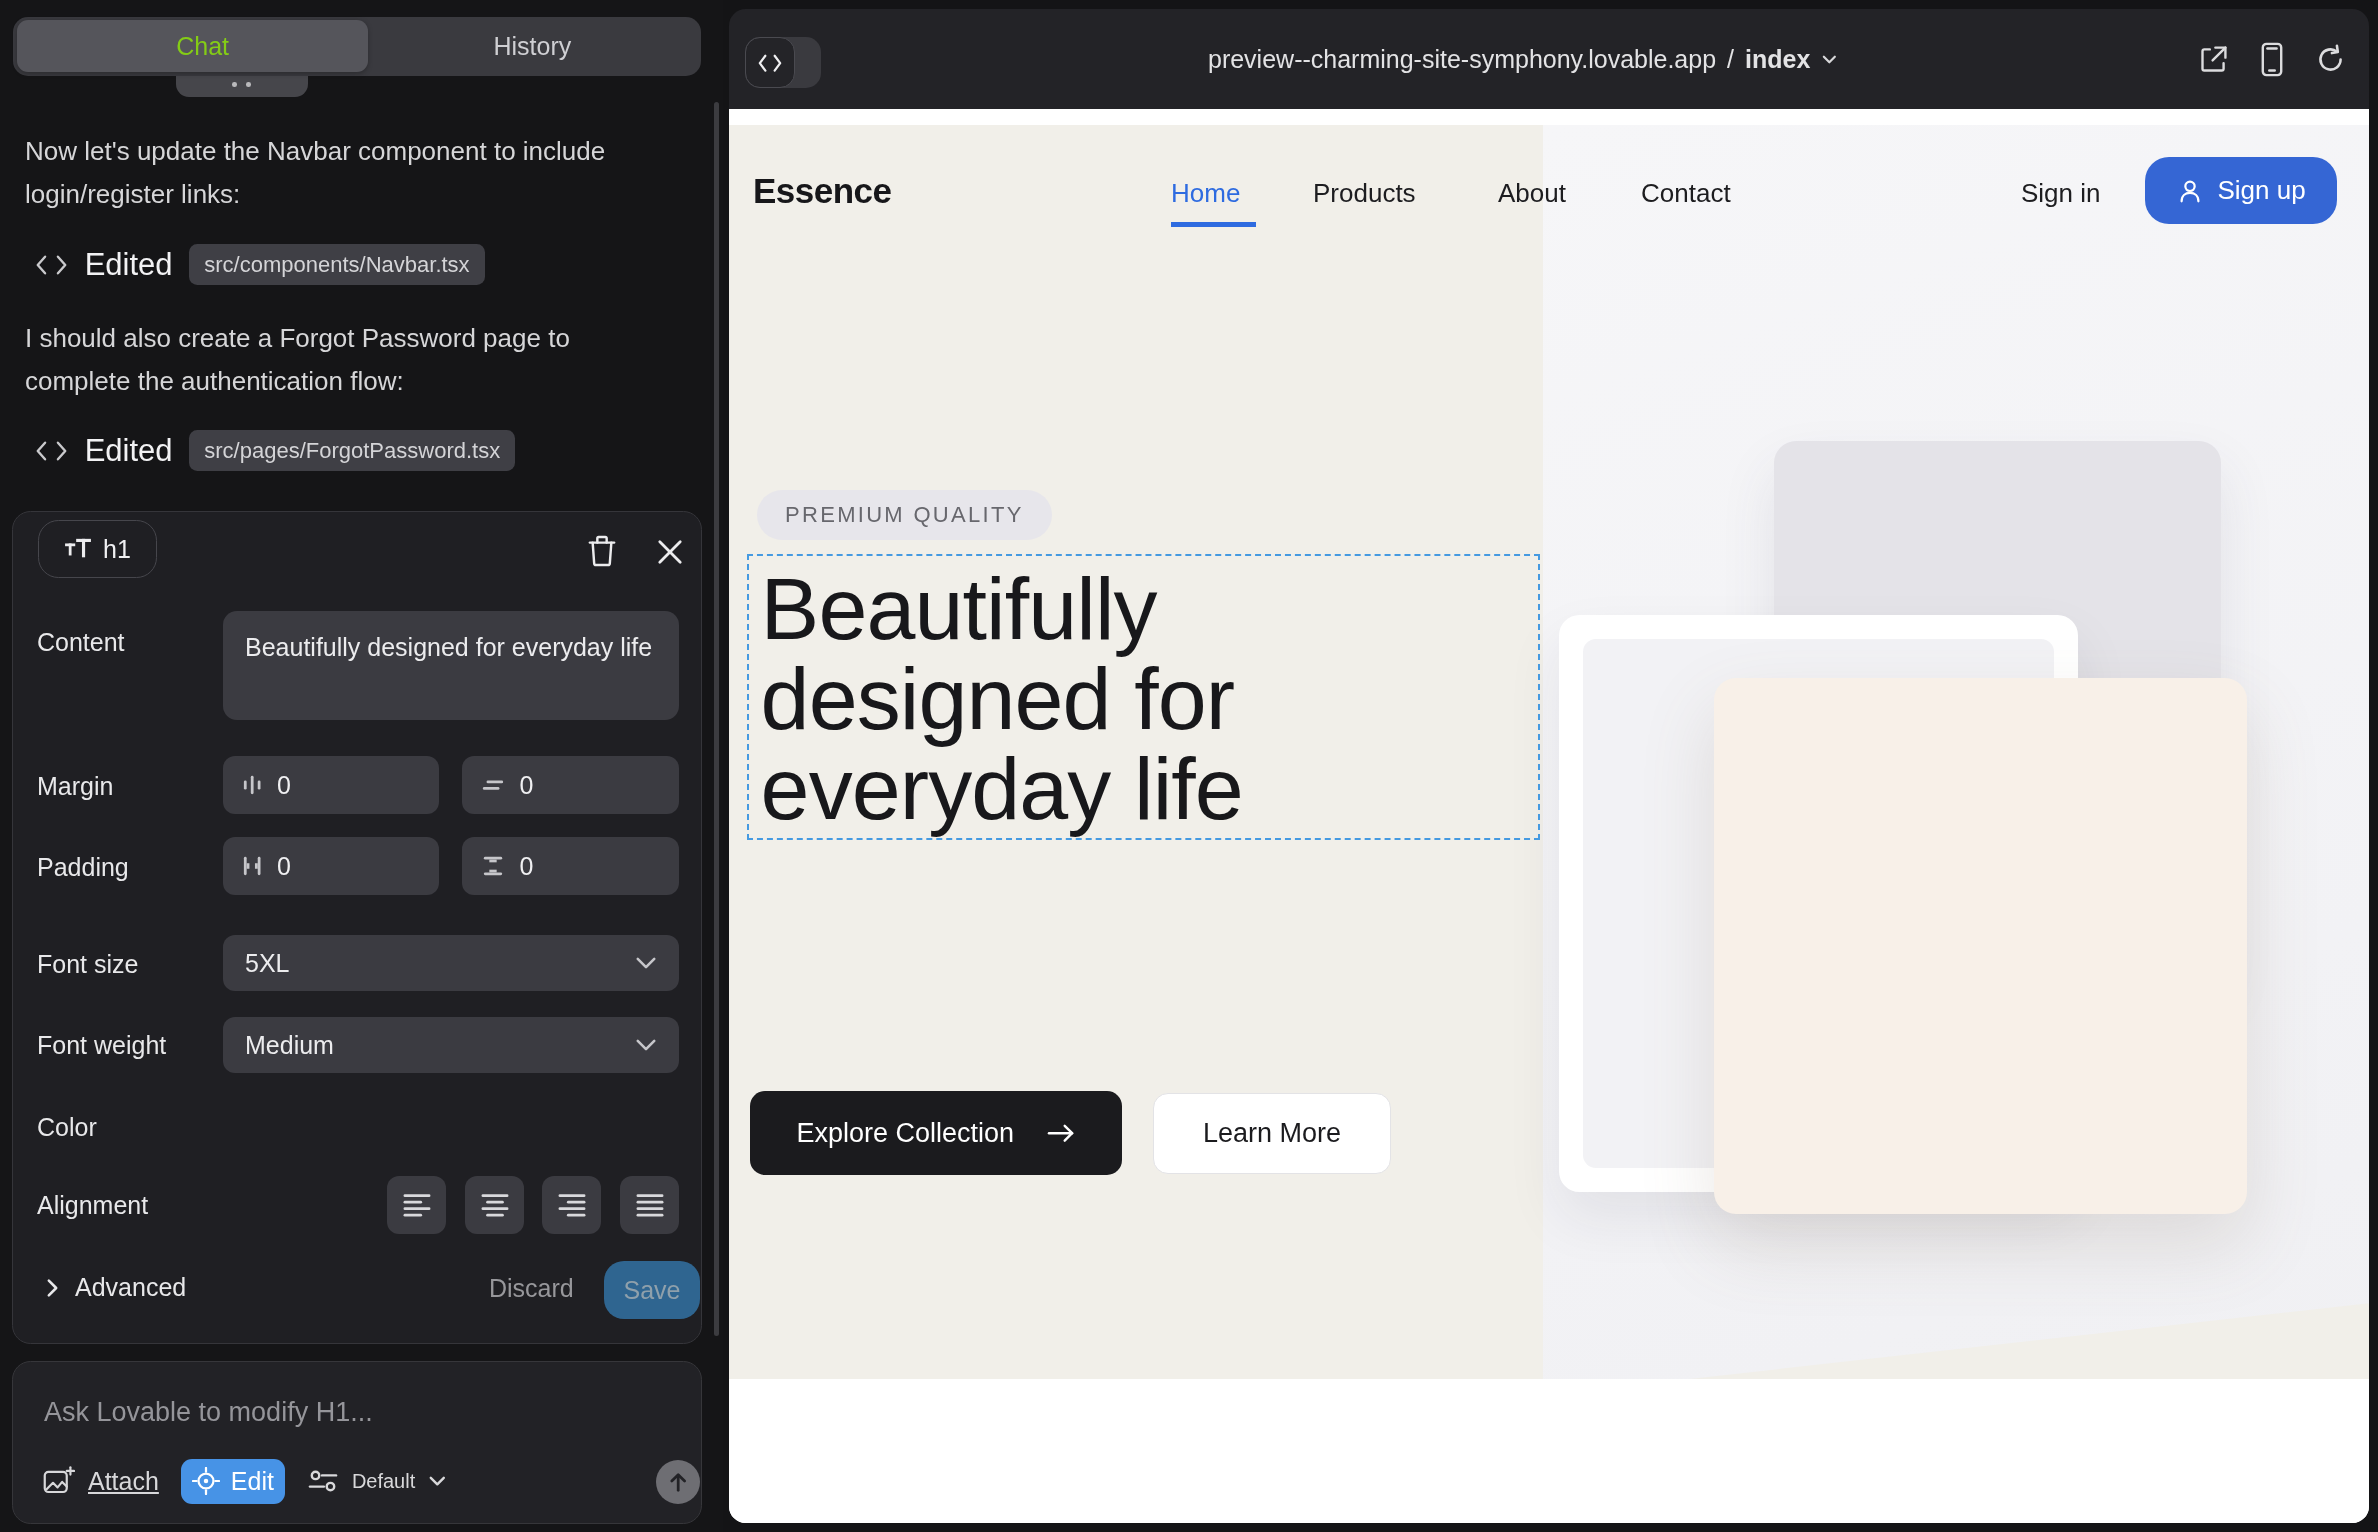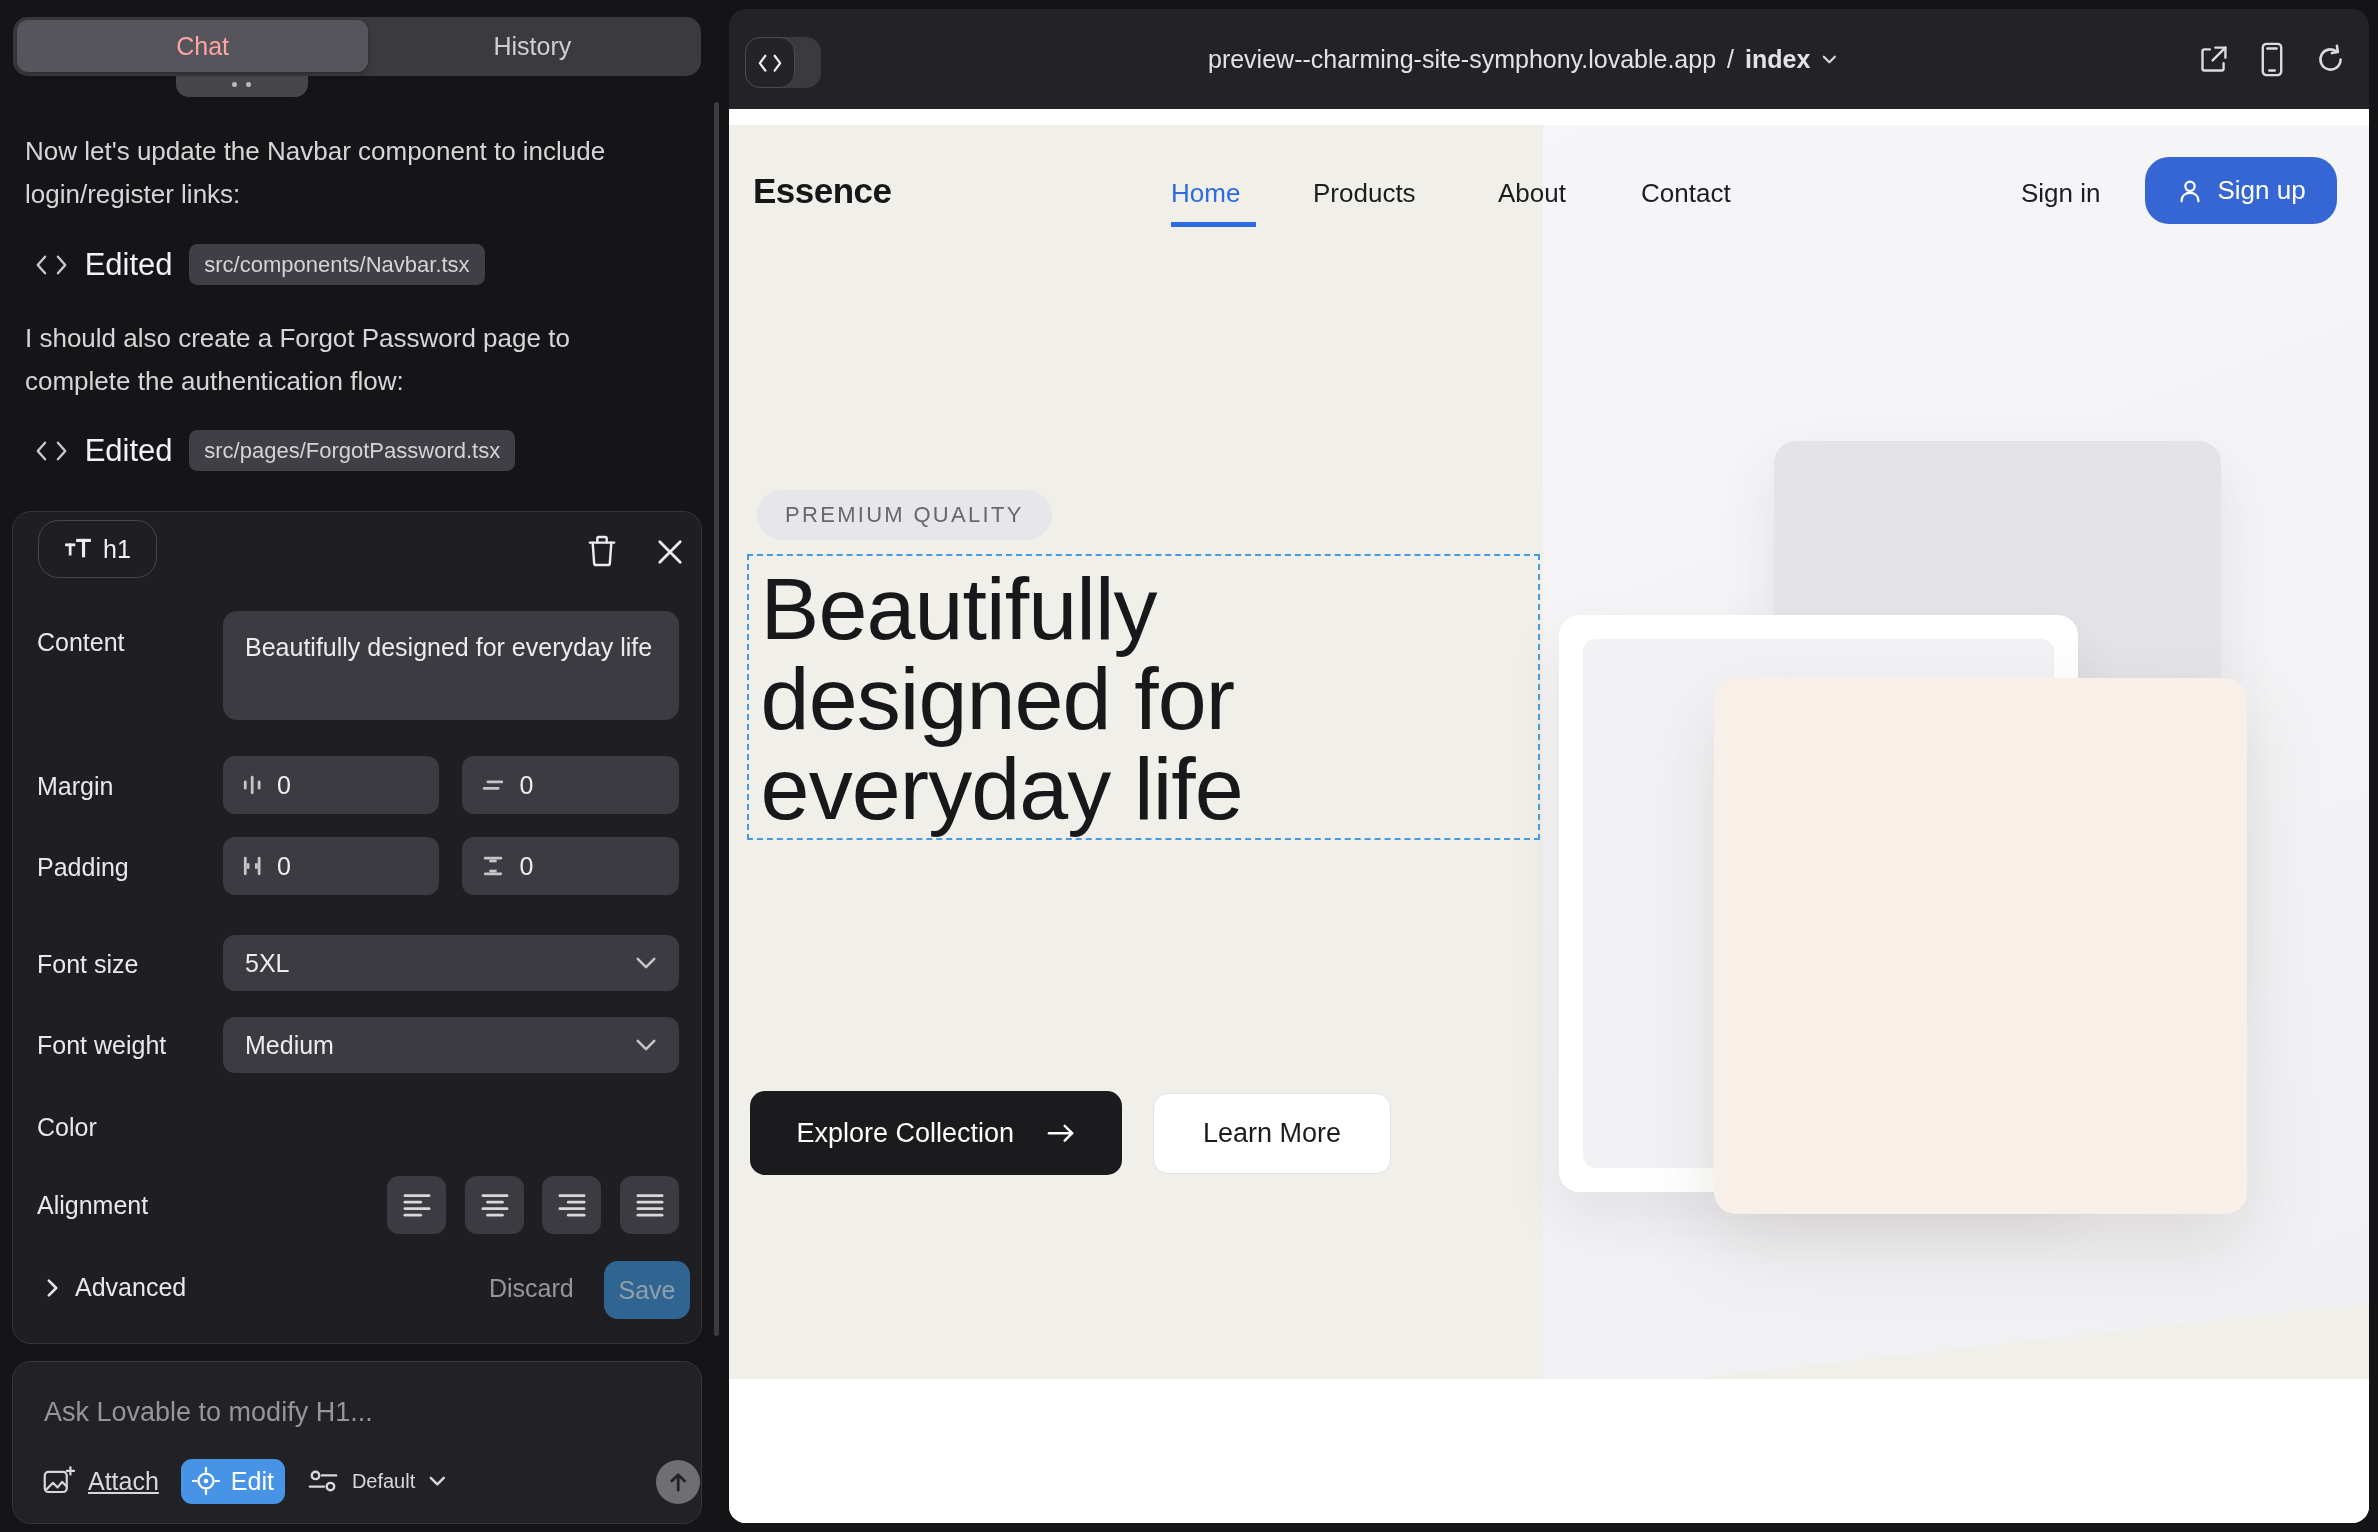--- a/index.html
+++ b/index.html
@@ -7,21 +7,21 @@
   body { font-family:"Liberation Sans", sans-serif; }
   .stage { position:relative; width:2378px; height:1532px; background:#141416; overflow:hidden; }
   .abs { position:absolute; }
   svg { display:block; }
 
   
   .left-panel { left:0; top:0; width:723px; height:1532px; background:#151517; }
 
   .seg-tabs { left:13px; top:16.7px; width:688px; height:59px; background:#3a3a3f; border-radius:15px; display:flex; align-items:center; padding:3.7px; z-index:3; }
   .seg-tab { flex:1; height:52px; display:flex; align-items:center; justify-content:center; font-size:25px; color:#cfcfd3; border-radius:11px; }
-  .seg-tab.active { background:#55555b; color:#fca5a5; box-shadow:0 1.9px 5.6px rgba(0,0,0,.25);padding-left:21px; }
+  .seg-tab.active { background:#55555b; color:#84cc16; box-shadow:0 1.9px 5.6px rgba(0,0,0,.25);padding-left:21px; }
 
   .trunc-pill { left:176px; top:52px; width:132px; height:45px; background:#46464b; border-radius:13px; z-index:2; }
   .trunc-pill .dot { position:absolute; top:30px; width:4.6px; height:4.6px; border-radius:50%; background:#b9b9bc; }
 
   .chat-scrollbar { left:714px; top:102px; width:4.6px; height:1234px; background:#3c3c40; border-radius:2.8px; }
 
   .msg { left:25px; width:640px; font-size:26px; line-height:43px; color:#d6d6d8; }
   .msg-1 { top:130px; }
   .msg-2 { top:317px; }
 
@@ -42,21 +42,21 @@
   .ctl { background:#3b3b41; border-radius:12px; color:#ececee; font-size:25px; }
   .content-area { left:210px; top:99px; width:456px; height:109px; padding:20.4px 22px; line-height:33px; border-radius:14px; }
   .pair-input { top:0; height:58px; display:flex; align-items:center; gap:15px; padding:0 18.6px; color:#f0f0f2; }
   .row-margin .pair-input, .row-padding .pair-input { position:absolute; }
   .select-ctl { left:210px; width:456px; height:56px; display:flex; align-items:center; padding:0 22px; }
   .select-ctl .chev { margin-left:auto; }
   .swatch { width:30px; height:30px; border-radius:50%; background:conic-gradient(#ffffff 0 25%, #cfcfd4 0 50%, #ffffff 0 75%, #cfcfd4 0); background-size:15px 15px; margin-right:20.4px; }
   .align-btn { width:59px; height:58px; background:#3b3b41; border-radius:12px; display:flex; align-items:center; justify-content:center; }
   .adv-row { color:#e8e8ea; font-size:25px; display:flex; align-items:center; gap:15px; }
   .discard-btn { color:#97979b; font-size:25px; }
-  .save-btn { left:591px; top:749px; width:86px; height:58px; background:#2f6590; border-radius:14px; display:flex; align-items:center; justify-content:center; color:#8fa0ab; font-size:25px; }
+  .save-btn { left:591px; top:749px; width:96px; height:58px; background:#2f6590; border-radius:20px; display:flex; align-items:center; justify-content:center; color:#8fa0ab; font-size:25px; }
 
   
   .composer { left:12px; top:1361px; width:690px; height:163px; background:#222226; border:0.9px solid #36363a; border-radius:18.6px; z-index:2; }
   .composer .placeholder { left:31px; top:35px; font-size:27px; color:#95959a; }
   .composer-toolbar { left:29px; top:96px; height:46px; display:flex; align-items:center; gap:22px; }
   .attach-btn { display:flex; align-items:center; gap:13px; color:#d8d8da; font-size:25px;text-decoration:underline; }
   .edit-pill { width:104px; height:45px; background:#4793e6; border-radius:11px; display:flex; align-items:center; justify-content:center; gap:11px; color:#fff; font-size:25px; }
   .mode-btn { display:flex; align-items:center; gap:13px; color:#d8d8da; font-size:20px; }
   .send-btn { left:643px; top:98px; width:44px; height:44px; border-radius:50%; background:#6e6e73; display:flex; align-items:center; justify-content:center; }
 

